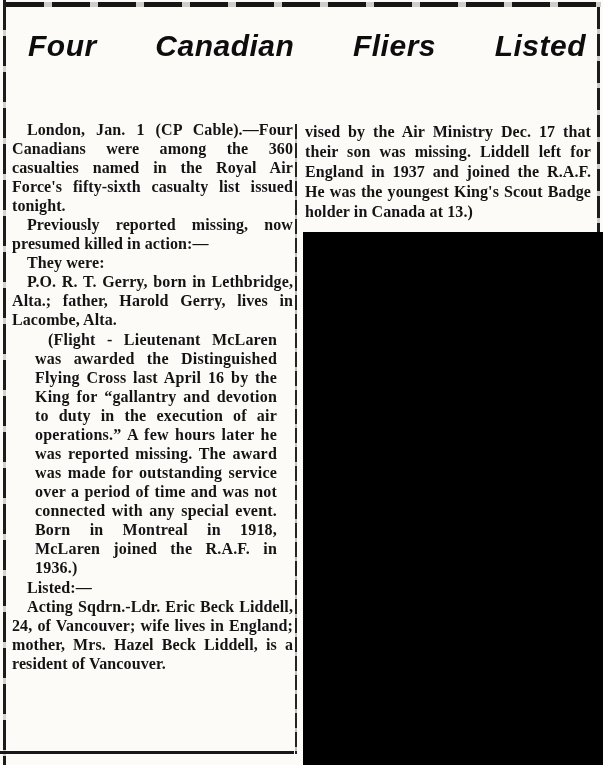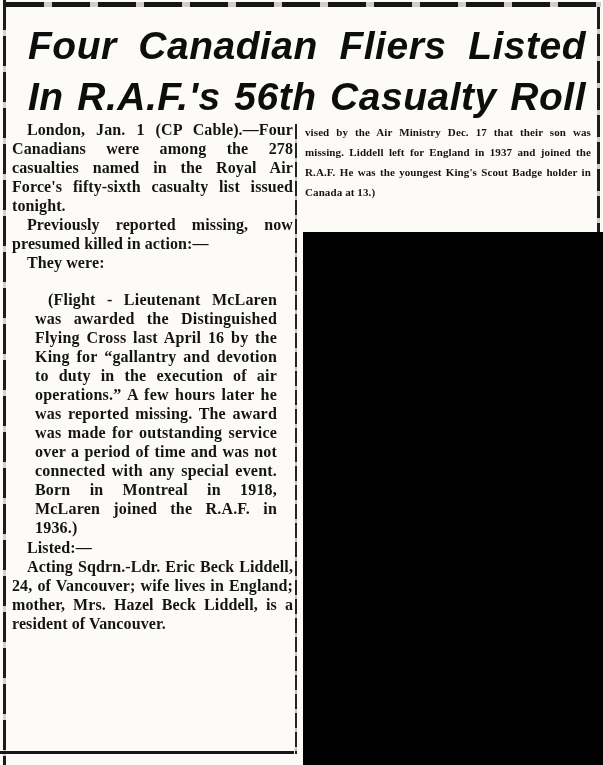--- a/index.html
+++ b/index.html
@@ -30,59 +30,59 @@
     background:#171717;
   }
   .redaction{
     position:absolute;left:303px;top:232px;width:300px;height:533px;
     background:#000;
   }
   
   .headline{
     position:absolute;left:28px;top:20px;width:558px;
     font-family:"Liberation Sans", sans-serif;
-    font-style:italic;font-weight:700;font-size:39px;line-height:51px;
+    font-style:italic;font-weight:700;font-size:30px;line-height:51px;
     color:#0d0d0d;letter-spacing:.5px;white-space:nowrap;
   }
   .hl-line{
     text-align:justify;text-align-last:justify;-moz-text-align-last:justify;
     width:100%;white-space:normal;
   }
   
   .col{
     position:absolute;top:120px;
     font-size:16px;line-height:19px;font-weight:700;
     text-align:justify;text-justify:inter-word;
     letter-spacing:.1px;
   }
   .col-left{left:12px;width:281px;}
-  .col-right{left:305px;top:122px;width:286px;font-size:11px;line-height:20px;}
+  .col-right{left:305px;top:122px;width:286px;font-size:16px;line-height:20px;}
   .col p{margin:0;text-indent:15px;}
-  .col p.inset{margin:18px 16px 1px 23px;text-indent:13px;letter-spacing:.2px;}
+  .col p.inset{margin:1px 16px 1px 23px;text-indent:13px;letter-spacing:.2px;}
   .dateline{font-weight:700;}
 </style>
 </head>
 <body>
 
 <div class="page">
 
   <div class="rule-top"></div>
   <div class="border-left"></div>
   <div class="border-right"></div>
   <div class="col-divider"></div>
 
   <div class="headline">
     <div class="hl-line">Four Canadian Fliers Listed</div>
-    <div class="hl-line">In R.A.F.'s 56th Casualty Roll</div>
   </div>
 
   <div class="col col-left">
-    <p><span class="dateline">London, Jan. 1 (CP Cable).—</span><span>Four Canadians were among the 278 casualties named in the Royal Air Force's fifty-sixth casualty list issued tonight.</span></p>
+    <p><span class="dateline">London, Jan. 1 (CP Cable).—</span><span>Four Canadians were among the 360 casualties named in the Royal Air Force's fifty-sixth casualty list issued tonight.</span></p>
     <p>Previously reported missing, now presumed killed in action:—</p>
     <p>They were:</p>
+    <p>P.O. R. T. Gerry, born in Lethbridge, Alta.; father, Harold Gerry, lives in Lacombe, Alta.</p>
     <p class="inset">(Flight - Lieutenant McLaren was awarded the Distinguished Flying Cross last April 16 by the King for “gallantry and devotion to duty in the execution of air operations.” A few hours later he was reported missing. The award was made for outstanding service over a period of time and was not connected with any special event. Born in Montreal in 1918, McLaren joined the R.A.F. in 1936.)</p>
     <p>Listed:—</p>
     <p>Acting Sqdrn.-Ldr. Eric Beck Liddell, 24, of Vancouver; wife lives in England; mother, Mrs. Hazel Beck Liddell, is a resident of Vancouver.</p>
 
   </div>
 
   <div class="col col-right">
     <p style="text-indent:0;">vised by the Air Ministry Dec. 17 that their son was missing. Liddell left for England in 1937 and joined the R.A.F. He was the youngest King's Scout Badge holder in Canada at 13.)</p>
   </div>
 

